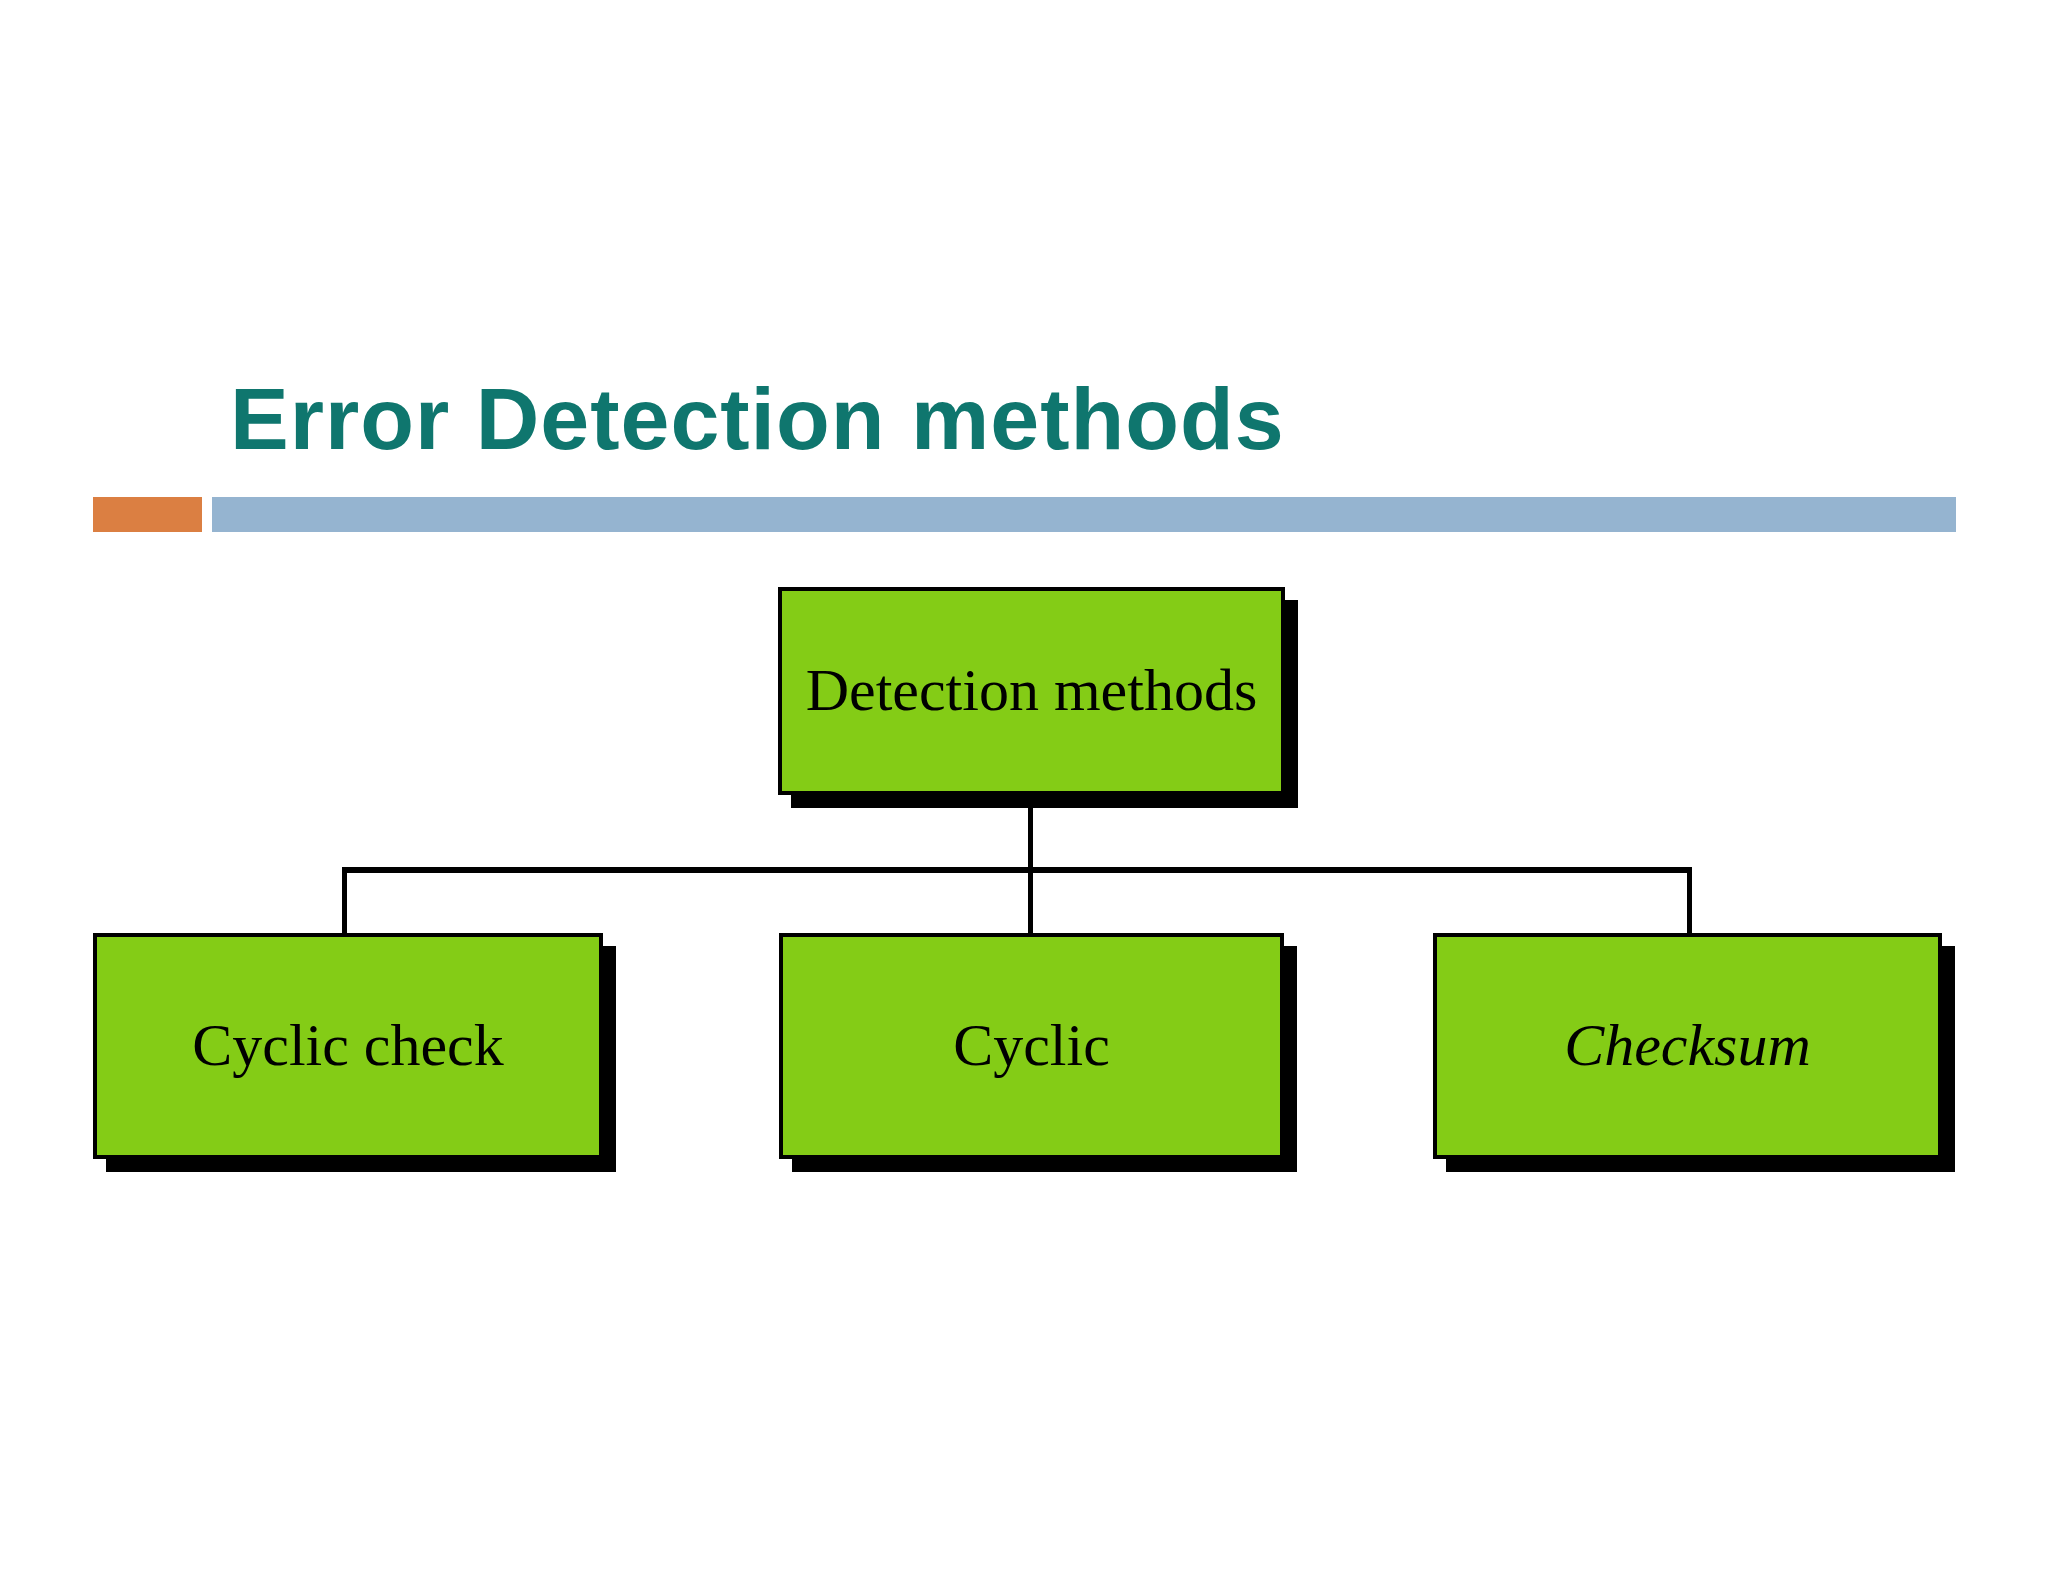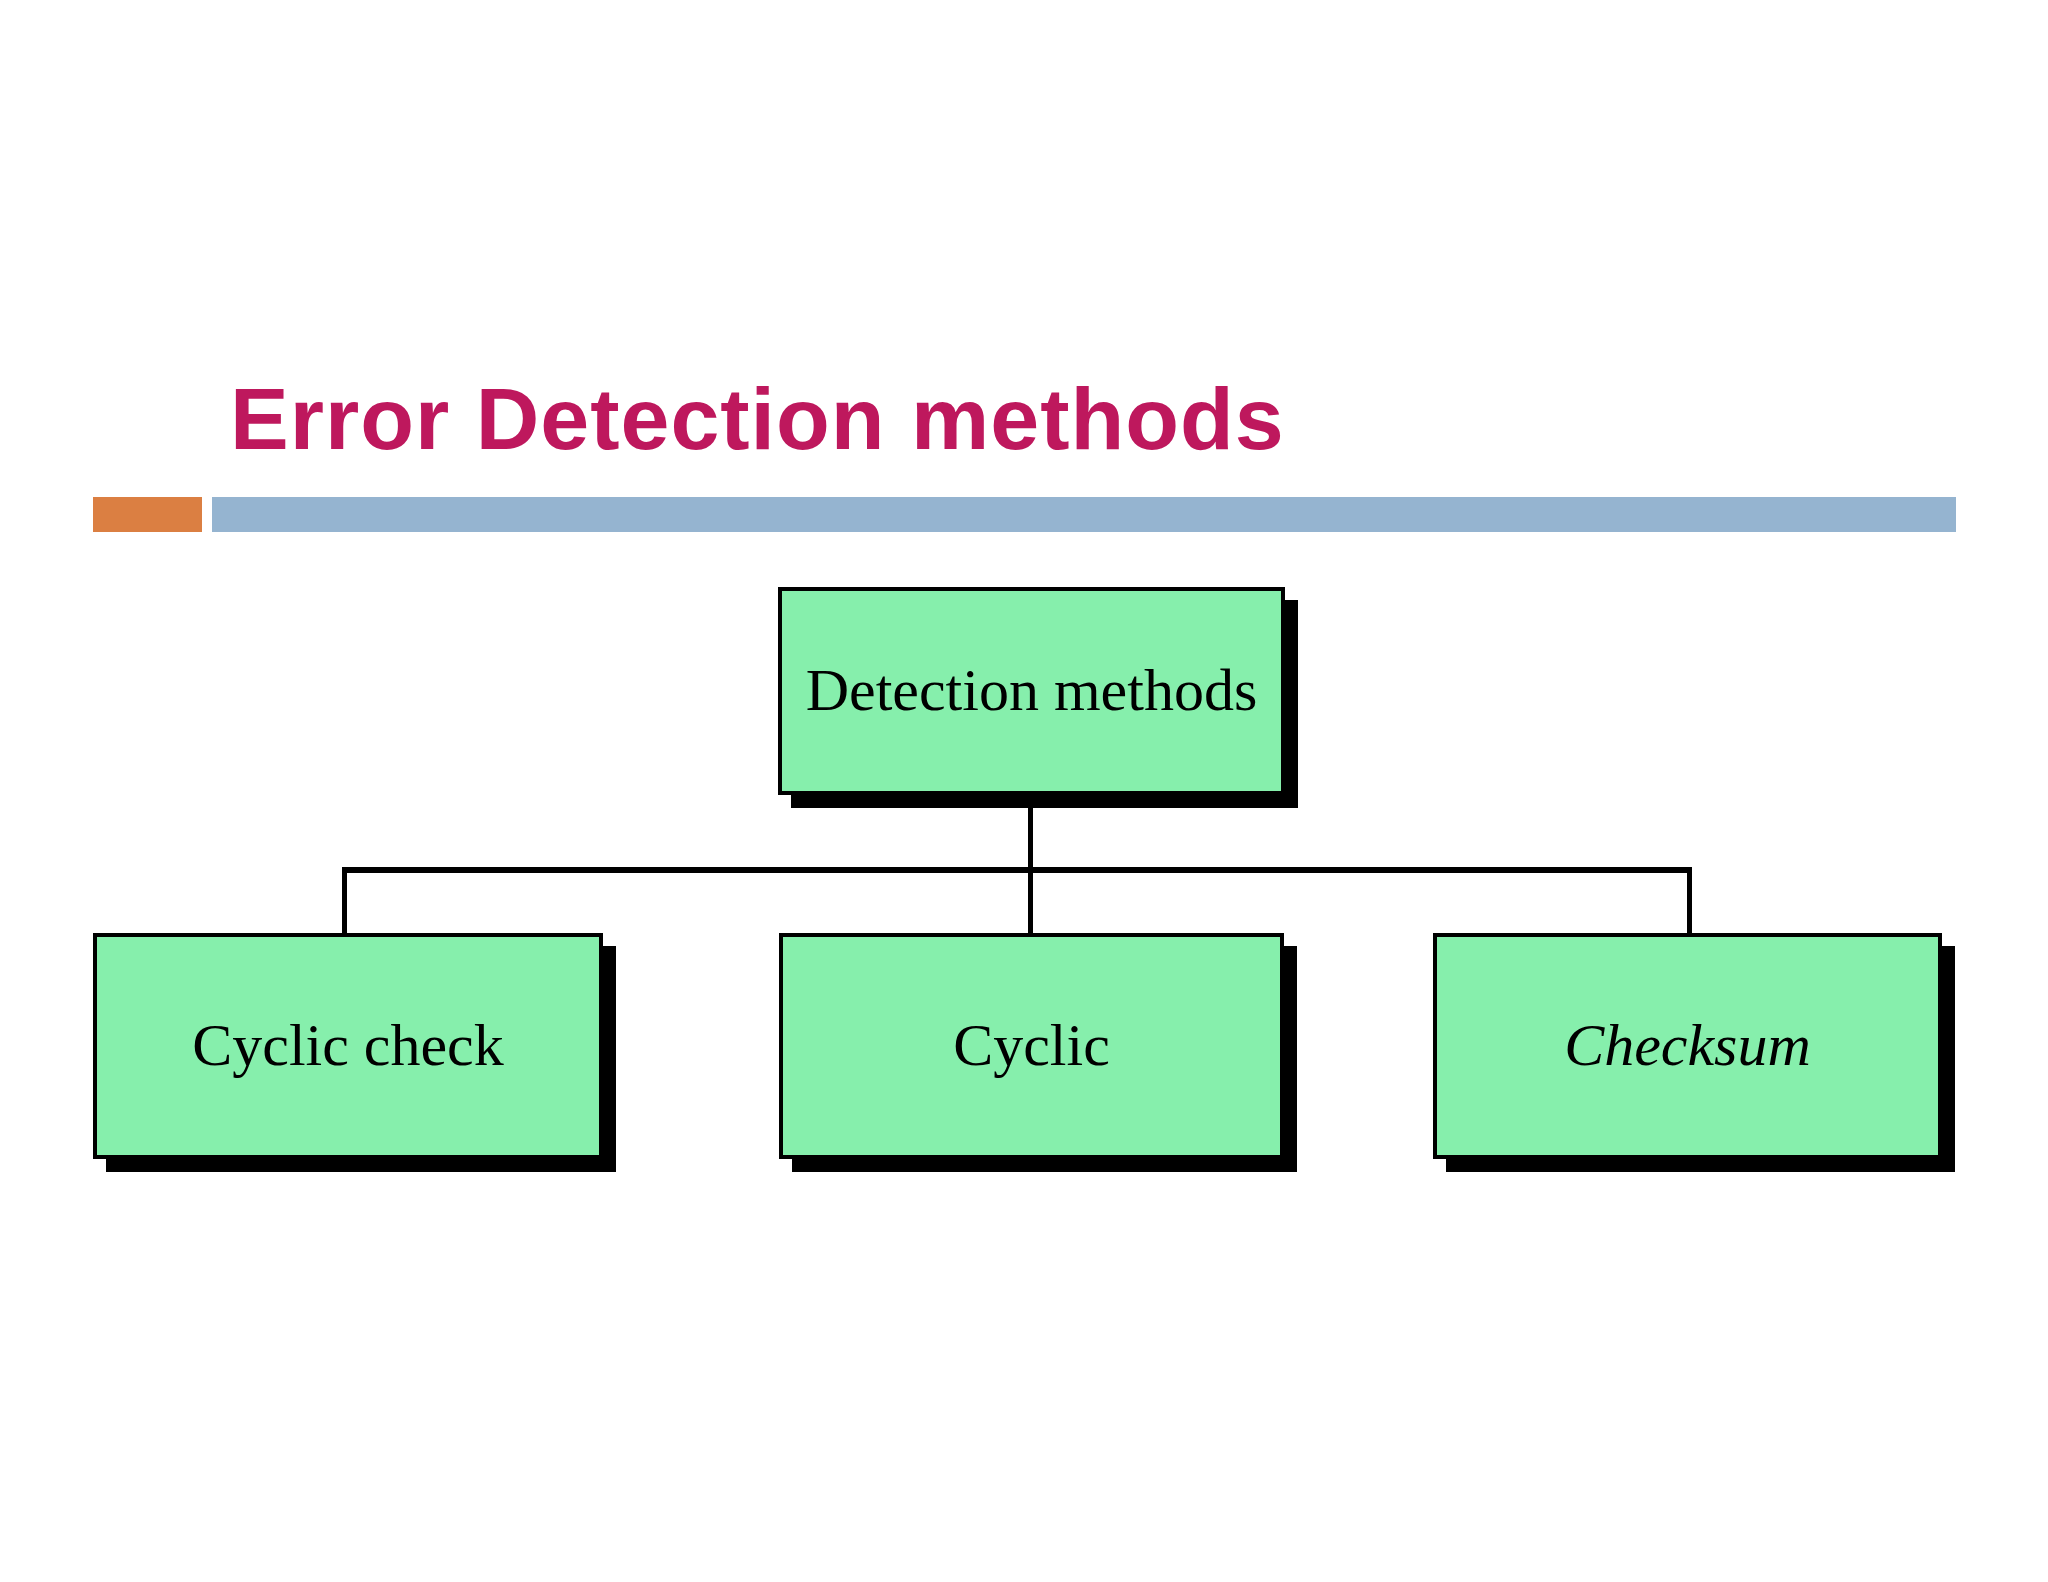--- a/index.html
+++ b/index.html
@@ -18,21 +18,21 @@
   .abs { position: absolute; }
 
   
   .slide-title {
     left: 230px;
     top: 368px;
     margin: 0;
     font-size: 88px;
     font-weight: bold;
     letter-spacing: 1px;
-    color: #be185d;
+    color: #0f766e;
     white-space: nowrap;
   }
 
   
   .accent-orange {
     left: 93px;
     top: 497px;
     width: 109px;
     height: 35px;
     background: #db7f42;
@@ -40,21 +40,21 @@
   .accent-blue {
     left: 212px;
     top: 497px;
     width: 1744px;
     height: 35px;
     background: #95b4d0;
   }
 
   
   .node {
-    background: #86efac;
+    background: #84cc16;
     border: 4px solid #000000;
     box-shadow: 13px 13px 0 0 #000000;
     display: flex;
     flex-direction: column;
     align-items: center;
     justify-content: center;
     text-align: center;
     font-family: "Liberation Serif", serif;
     font-size: 60px;
     line-height: 1.22;

